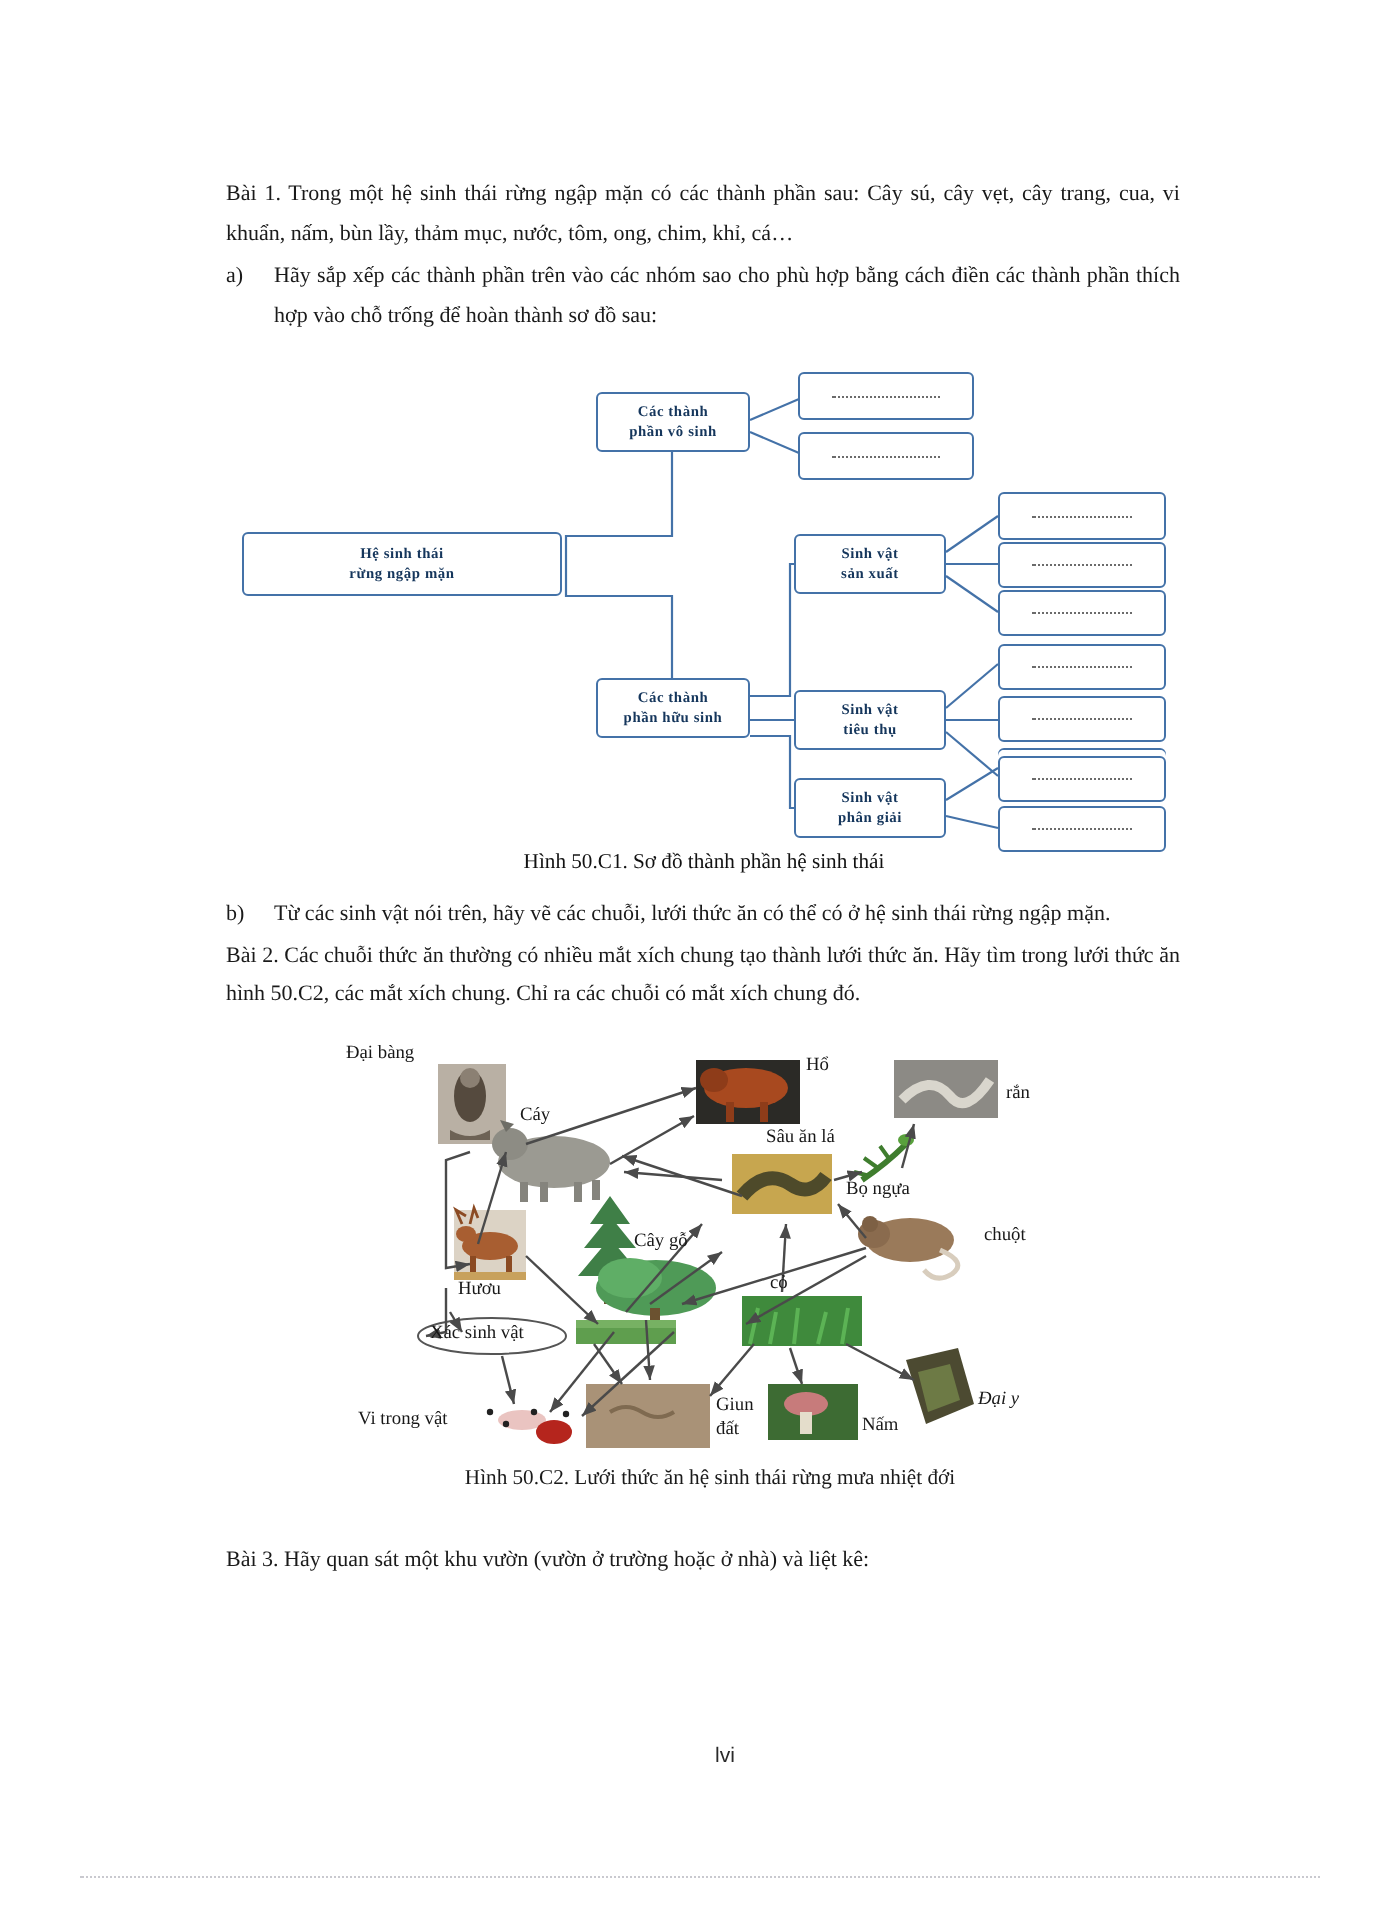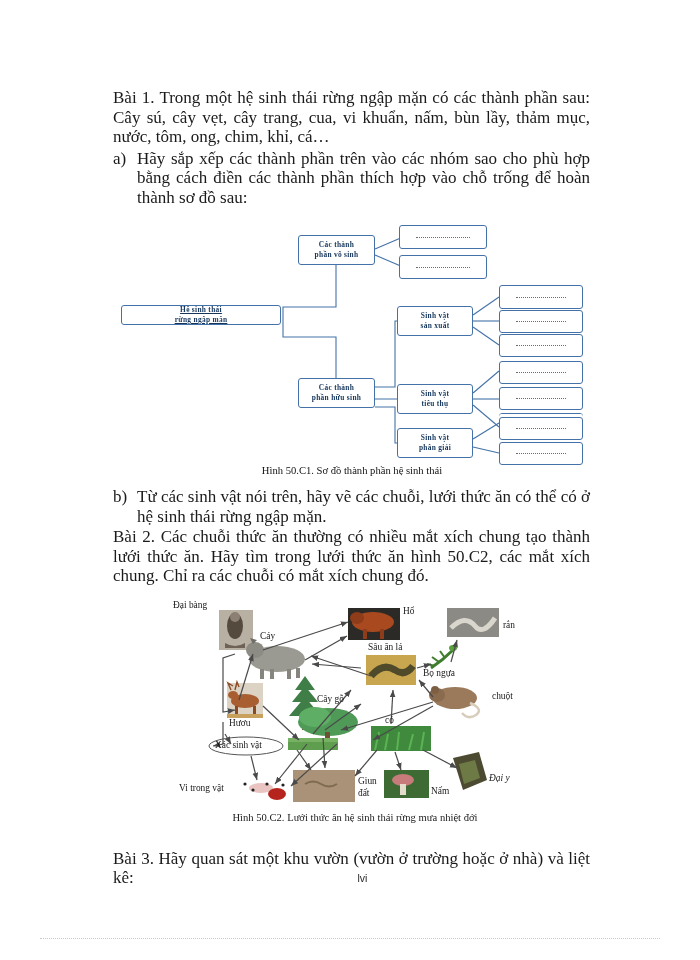--- a/index.html
+++ b/index.html
@@ -12,21 +12,21 @@
     position:relative;
     overflow:hidden;
   }
   .page {
     position:absolute; left:0; top:0; width:700px; height:960px;
     padding:88px 110px 0 113px;
   }
   p, .para { margin:0; }
 
   .body-text {
-    font-size:17px;
+    font-size:11px;
     line-height:19.5px;
     text-align:justify;
     text-justify:inter-word;
   }
   .indent-hang {
     padding-left:24px;
     position:relative;
   }
   .marker {
     position:absolute; left:0; top:0;
@@ -153,21 +153,21 @@
 
         <path d="M360 172 L386 150"></path>
         <path d="M360 178 L386 178"></path>
         <path d="M360 184 L386 206"></path>
 
         <path d="M360 218 L386 202"></path>
         <path d="M360 226 L386 232"></path>
       </g>
     </svg>
 
-    <div class="node" style="left:8px; top:84px; width:160px; height:20px;text-decoration:underline;">
+    <div class="node" style="left:8px; top:84px; width:160px; height:32px;">
       <span>Hệ sinh thái</span>
       <span>rừng ngập mặn</span>
     </div>
 
     <div class="node" style="left:185px; top:14px; width:77px; height:30px;">
       <span>Các thành</span>
       <span>phần vô sinh</span>
     </div>
 
     <div class="node" style="left:185px; top:157px; width:77px; height:30px;">
@@ -376,21 +376,21 @@
         <path d="M258 152 L292 170"></path>
         <path d="M172 146 L126 188"></path>
         <path d="M58 124 L58 146 L48 148"></path>
       </g>
     </svg>
 
     <span class="wlabel" style="left:8px; top:2px;">Đại bàng</span>
     <span class="wlabel" style="left:95px; top:33px;">Cáy</span>
     <span class="wlabel" style="left:238px; top:8px;">Hổ</span>
     <span class="wlabel" style="left:338px; top:22px;">rắn</span>
-    <span class="wlabel" style="left:203px; top:44px;text-align:right;">Sâu ăn lá</span>
+    <span class="wlabel" style="left:218px; top:44px;text-align:right;">Sâu ăn lá</span>
     <span class="wlabel" style="left:258px; top:70px;">Bọ ngựa</span>
     <span class="wlabel" style="left:152px; top:96px;">Cây gỗ</span>
     <span class="wlabel" style="left:327px; top:93px;">chuột</span>
     <span class="wlabel" style="left:64px; top:120px;">Hươu</span>
     <span class="wlabel" style="left:220px; top:117px;">cỏ</span>
     <span class="wlabel" style="left:50px; top:142px;">Xác sinh vật</span>
     <span class="wlabel" style="left:14px; top:185px;">Vi trong vật</span>
     <span class="wlabel" style="left:193px; top:178px;">Giun</span>
     <span class="wlabel" style="left:193px; top:190px;">đất</span>
     <span class="wlabel" style="left:266px; top:188px;">Nấm</span>

